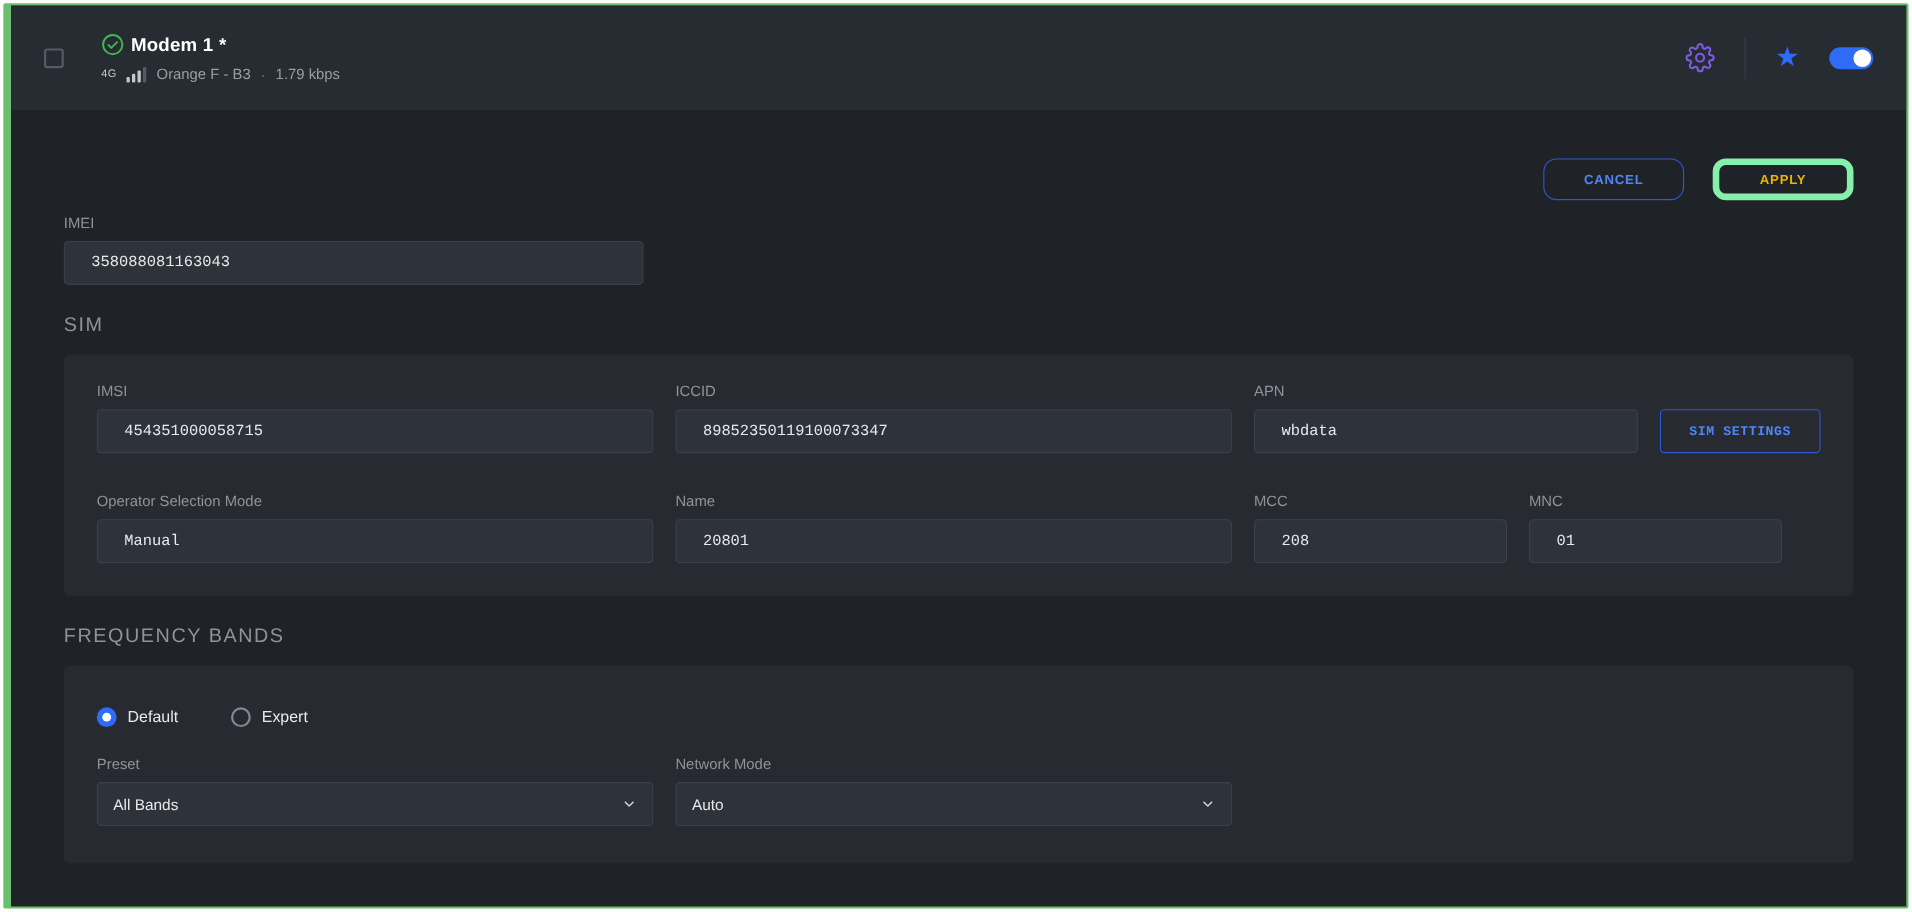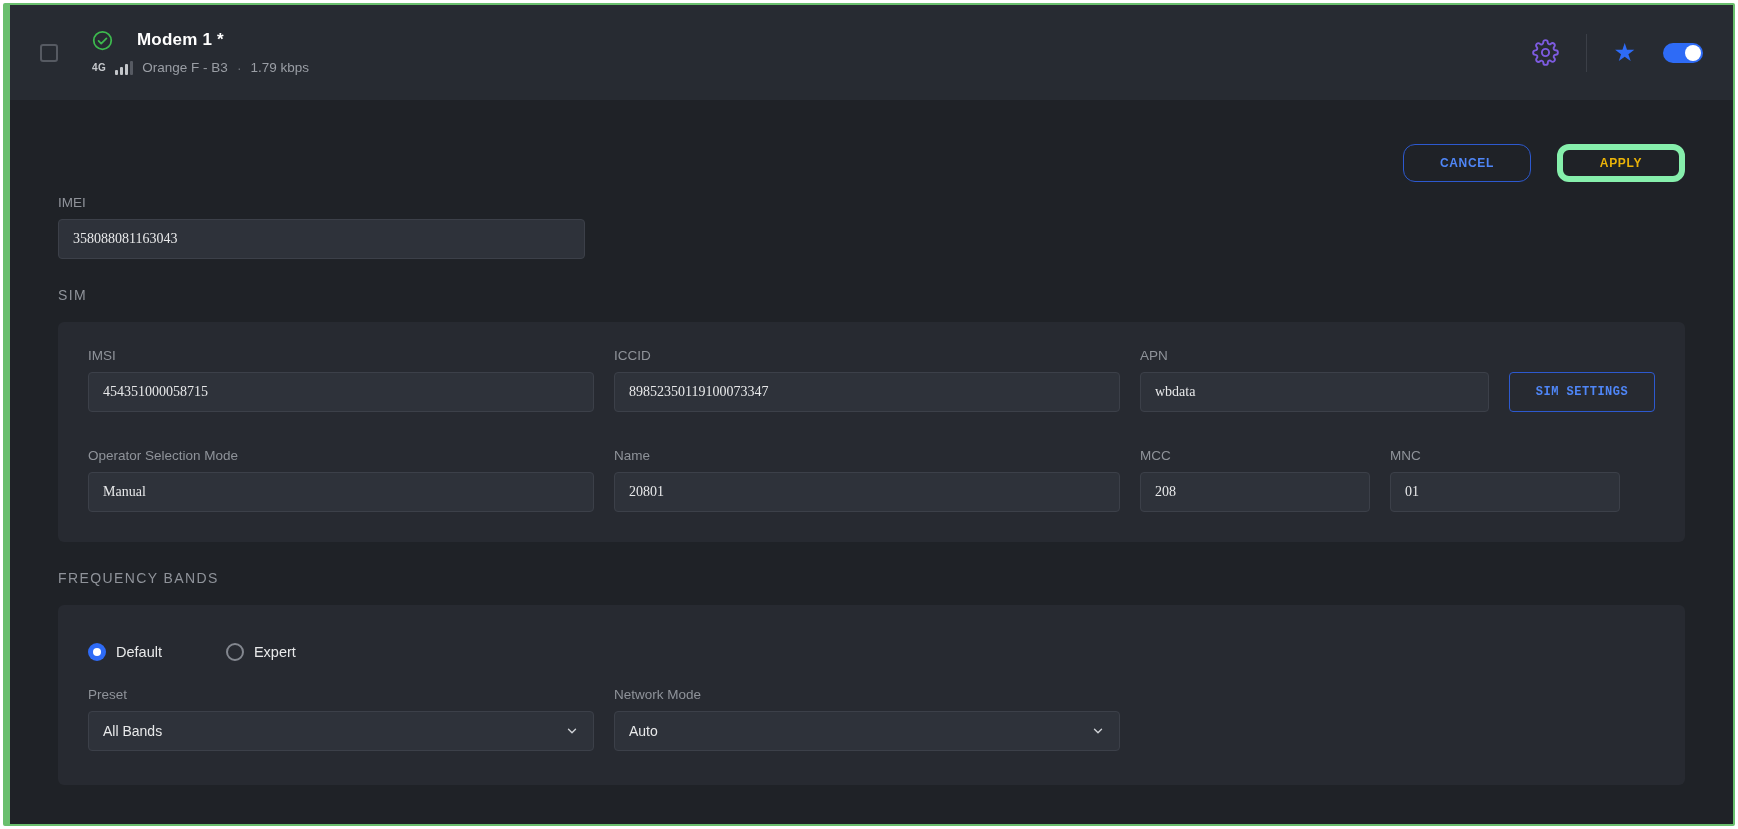--- a/index.html
+++ b/index.html
@@ -4,24 +4,24 @@
 <style>
   *{box-sizing:border-box;margin:0;padding:0}
   html,body{width:1738px;height:829px;background:#ffffff;font-family:"Liberation Sans","DejaVu Sans",sans-serif;overflow:hidden}
   .page{position:relative;width:1738px;height:829px;background:#ffffff}
   .card{position:absolute;top:3px;left:3px;right:3px;bottom:3px;background:#1f2227;border:2px solid #6abf6e;border-left-width:7px;border-radius:2px;overflow:hidden;display:flex;flex-direction:column}
 
   
   .hdr{height:95px;background:#272b32;display:flex;align-items:center;padding:0 30px;flex:0 0 auto}
   .cb{width:18px;height:18px;border:2px solid #565a62;border-radius:3px;cursor:pointer;flex:0 0 auto;background:transparent}
   .titleblock{margin-left:34px;display:flex;flex-direction:column;gap:9px}
-  .trow{display:flex;align-items:center;gap:24px}
+  .trow{display:flex;align-items:flex-end;gap:6px}
   .title{font-size:17px;font-weight:700;color:#ffffff;letter-spacing:.2px}
   .srow{display:flex;align-items:center;gap:9px}
-  .tech{font-size:10px;font-weight:700;color:#c6c9cd;letter-spacing:.5px}
+  .tech{font-size:10px;font-weight:400;color:#c6c9cd;letter-spacing:.5px}
   .bars{display:inline-flex;align-items:flex-end;gap:2px;height:14px}
   .bars i{display:block;width:3px;border-radius:1px;background:#c3c6ca}
   .bars i:nth-child(1){height:5px}
   .bars i:nth-child(2){height:8px}
   .bars i:nth-child(3){height:11px}
   .bars i:nth-child(4){height:14px;background:#565a62}
   .op,.spd{font-size:13.5px;color:#9a9ea5}
   .dot{color:#6b6f76;font-size:14px}
   .hdr-right{margin-left:auto;display:flex;align-items:center;gap:27px}
   .gear{cursor:pointer}
@@ -31,33 +31,33 @@
   .knob{position:absolute;top:2px;right:2px;width:16px;height:16px;border-radius:50%;background:#ffffff;display:block}
 
   
   .body{flex:1;padding:0 48px;overflow:hidden}
   .actions{display:flex;justify-content:flex-end;gap:26px;margin-top:44px}
   .btn{height:38px;min-width:128px;padding:0 26px;border-radius:12px;background:transparent;font-size:12px;font-weight:700;letter-spacing:.7px;cursor:pointer;font-family:inherit}
   .btn.blue{border:1px solid #2d59cf;color:#4f86f7}
   .btn.gray{border:6px solid #86efac;color:#eab308}
 
   .field label{display:block;font-size:13.5px;color:#8f939a;margin-bottom:9px;line-height:15px}
-  .field input{width:100%;height:40px;background:#2e323a;border:1px solid #3c4049;border-radius:4px;color:#e8e9ea;font-size:14px;padding:0 14px;font-family:Liberation Serif, serif;outline:none}
+  .field input{width:100%;height:40px;background:#2e323a;border:1px solid #3c4049;border-radius:4px;color:#e8e9ea;font-size:14px;padding:0 24px;font-family:Liberation Mono, monospace;outline:none}
   .imei{margin-top:13px;width:527px}
 
-  .seclabel{font-size:14px;color:#8f939a;letter-spacing:1.4px;margin-top:29px;line-height:15px}
+  .seclabel{font-size:18px;color:#8f939a;letter-spacing:1.4px;margin-top:29px;line-height:15px}
   .panel{margin-top:19px;background:#272a31;border-radius:6px;padding:26px 30px 30px}
   .grid{display:grid;gap:20px}
   .r1{grid-template-columns:506px 506px 1fr 146px}
   .r2{grid-template-columns:506px 506px 230px 230px;margin-top:36px}
   .simbtn{height:40px;align-self:end;border:1px solid #2d59cf;border-radius:4px;background:transparent;color:#4f86f7;font-size:12px;font-weight:700;letter-spacing:.5px;cursor:pointer;font-family:Liberation Mono, monospace}
 
   .fbpanel{padding-bottom:34px}
   .modelabel{font-size:13.5px;color:#8f939a;line-height:15px}
-  .radios{display:flex;align-items:flex-end;gap:64px;margin-top:12px}
+  .radios{display:flex;align-items:flex-end;gap:48px;margin-top:12px}
   .radioitem{display:flex;align-items:center;gap:10px;cursor:pointer}
   .radio{width:18px;height:18px;border-radius:50%;position:relative;flex:0 0 auto}
   .radio.on{background:#2e6bf6}
   .radio.on::after{content:"";position:absolute;inset:5px;background:#ffffff;border-radius:50%}
   .radio.off{border:2px solid #83878f;background:transparent}
   .radiolabel{font-size:14.5px;color:#e8e9ea}
   .fbgrid{grid-template-columns:506px 506px;margin-top:26px}
   .select{height:40px;background:#2e323a;border:1px solid #3c4049;border-radius:4px;display:flex;align-items:center;justify-content:space-between;padding:0 14px;color:#e8e9ea;font-size:14px;cursor:pointer}
 </style>
 </head>

